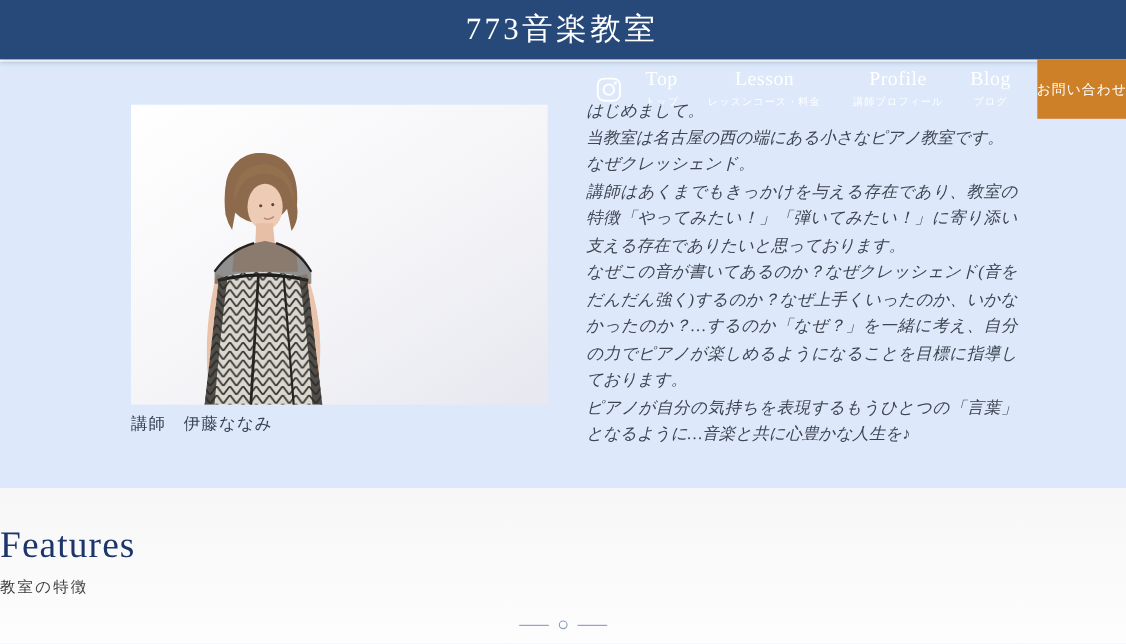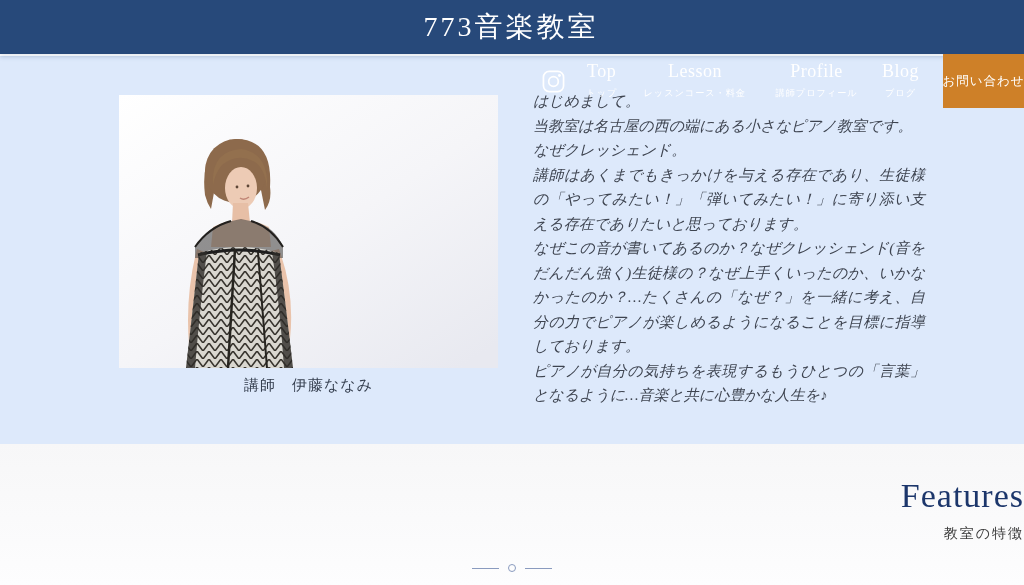--- a/index.html
+++ b/index.html
@@ -43,35 +43,35 @@
 
   
   .hero {
     position: absolute; top: 56px; left: 0; width: 1024px; height: 388px;
     background: #dde9fb;
   }
   .photo-wrap { position: absolute; left: 119px; top: 39px; width: 379px; height: 273px; }
   .photo-wrap svg { display: block; width: 100%; height: 100%; }
   .photo-caption {
     position: absolute; left: 119px; top: 320px; width: 379px;
-    text-align: center; font-size: 15px; letter-spacing: 1px; color: #343e4e;
+    font-size: 15px; letter-spacing: 1px; color: #343e4e;
   }
   .hero-text {
     position: absolute; left: 533px; top: 33px; width: 392px;
     font-size: 15px; line-height: 1.635; color: #3e4450;
     text-align: justify;
     font-style: italic;
   }
   .hero-text p { margin: 0; }
 
   
   .features {
     position: absolute; top: 444px; left: 0; width: 1024px; height: 141px;
     background: linear-gradient(180deg, #f7f7f8 0%, #fbfbfc 70%, #fdfdfe 100%);
-    text-align: right;
+    text-align: left;
   }
   .features-title {
     padding-top: 33px; font-size: 34px; font-weight: normal;
     color: #1c366b; letter-spacing: 1px;
   }
   .features-subtitle {
     margin-top: 10px; font-size: 14px; color: #3b3b3b; letter-spacing: 2px;
   }
   .features-divider {
     margin-top: 21px; display: flex; align-items: center; justify-content: center; gap: 9px;
@@ -170,22 +170,22 @@
       <path d="M160 158 Q167 212 174 273 L165 273 Q161 212 153 157 Z" fill="#2e2c28" opacity="0.8"></path>
     </svg>
   </div>
 
   <div class="photo-caption">講師　伊藤ななみ</div>
 
   <div class="hero-text">
     <p>はじめまして。</p>
     <p>当教室は名古屋の西の端にある小さなピアノ教室です。</p>
     <p>なぜクレッシェンド。</p>
-    <p>講師はあくまでもきっかけを与える存在であり、生徒様の「やってみたい！」「弾いてみたい！」に寄り添い支える存在でありたいと思っております。</p>
-    <p>なぜこの音が書いてあるのか？なぜクレッシェンド(音をだんだん強く)生徒様の？なぜ上手くいったのか、いかなかったのか？…たくさんの「なぜ？」を一緒に考え、自分の力でピアノが楽しめるようになることを目標に指導しております。</p>
+    <p>講師はあくまでもきっかけを与える存在であり、教室の特徴「やってみたい！」「弾いてみたい！」に寄り添い支える存在でありたいと思っております。</p>
+    <p>なぜこの音が書いてあるのか？なぜクレッシェンド(音をだんだん強く)するのか？なぜ上手くいったのか、いかなかったのか？…するのか「なぜ？」を一緒に考え、自分の力でピアノが楽しめるようになることを目標に指導しております。</p>
     <p>ピアノが自分の気持ちを表現するもうひとつの「言葉」となるように…音楽と共に心豊かな人生を♪</p>
   </div>
 </section>
 
 <section class="features">
   <h2 class="features-title">Features</h2>
   <div class="features-subtitle">教室の特徴</div>
   <div class="features-divider">
     <span class="line"></span>
     <span class="dot"></span>

